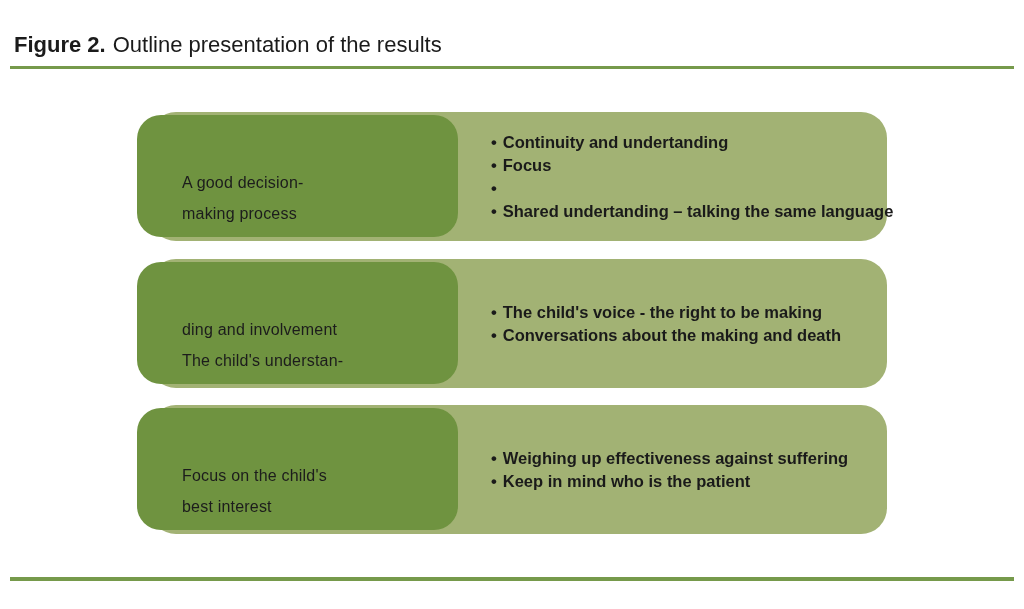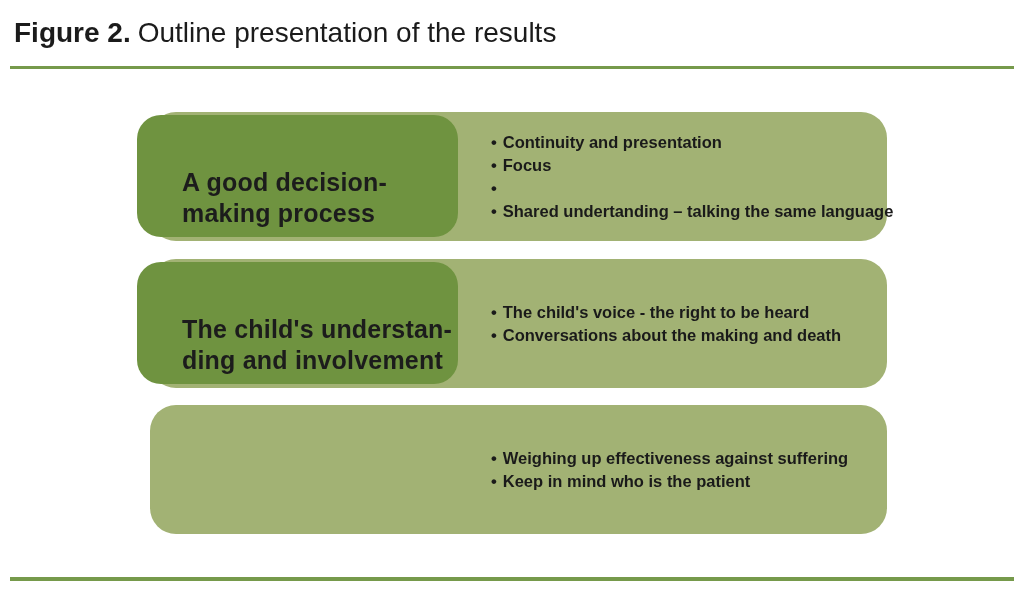--- a/index.html
+++ b/index.html
@@ -17,22 +17,22 @@
   .page{
     position:relative;
     width:1024px;
     height:609px;
     background:#ffffff;
     overflow:hidden;
   }
   .caption{
     position:absolute;
     left:14px;
-    top:18px;
-    font-size:28px;
+    top:30px;
+    font-size:22px;
     line-height:30px;
     color:var(--text-dark);
     white-space:nowrap;
   }
   .caption .caption-bold{
     font-weight:700;
     margin-right:7px;
   }
   .rule{
     position:absolute;
@@ -66,22 +66,22 @@
     top:4px;
     width:321px;
     height:122px;
     background:var(--dark-green);
     border-radius:24px;
     display:flex;
     align-items:center;
     padding-left:45px;
   }
   .panel-label{
-    font-size:25px;
-    font-weight:700;
+    font-size:16px;
+    font-weight:400;
     line-height:31px;
     color:#1c1c1c;
     letter-spacing:.2px;
     margin-top:44px;
   }
   .bullets{
     position:absolute;
     left:341px;
     top:0;
     height:130px;
@@ -114,21 +114,21 @@
     <span class="caption-bold">Figure 2.</span><span>Outline presentation of the results</span>
   </div>
 
   <div class="rule rule-top"></div>
 
   <div class="row row-0">
     <div class="light-panel">
       <ul class="bullets">
         <li>
             <span class="bullet-dot">•</span>
-            <span>Continuity and presentation</span>
+            <span>Continuity and undertanding</span>
           </li>
         <li>
             <span class="bullet-dot">•</span>
             <span>Focus</span>
           </li>
         <li>
             <span class="bullet-dot">•</span>
           </li>
         <li>
             <span class="bullet-dot">•</span>
@@ -142,46 +142,52 @@
         <div>making process</div>
       </div>
     </div>
   </div>
 
   <div class="row row-1">
     <div class="light-panel">
       <ul class="bullets">
         <li>
             <span class="bullet-dot">•</span>
-            <span>The child's voice - the right to be heard</span>
+            <span>The child's voice - the right to be making</span>
           </li>
         <li>
             <span class="bullet-dot">•</span>
             <span>Conversations about the making and death</span>
           </li>
       </ul>
     </div>
     <div class="dark-panel">
       <div class="panel-label">
+        <div>ding and involvement</div>
         <div>The child's understan-</div>
-        <div>ding and involvement</div>
       </div>
     </div>
   </div>
 
   <div class="row row-2">
     <div class="light-panel">
       <ul class="bullets">
         <li>
             <span class="bullet-dot">•</span>
             <span>Weighing up effectiveness against suffering</span>
           </li>
         <li>
             <span class="bullet-dot">•</span>
             <span>Keep in mind who is the patient</span>
           </li>
       </ul>
     </div>
+    <div class="dark-panel">
+      <div class="panel-label">
+        <div>Focus on the child's</div>
+        <div>best interest</div>
+      </div>
+    </div>
   </div>
 
   <div class="rule rule-bottom"></div>
 
 </div>
 
 </body></html>

